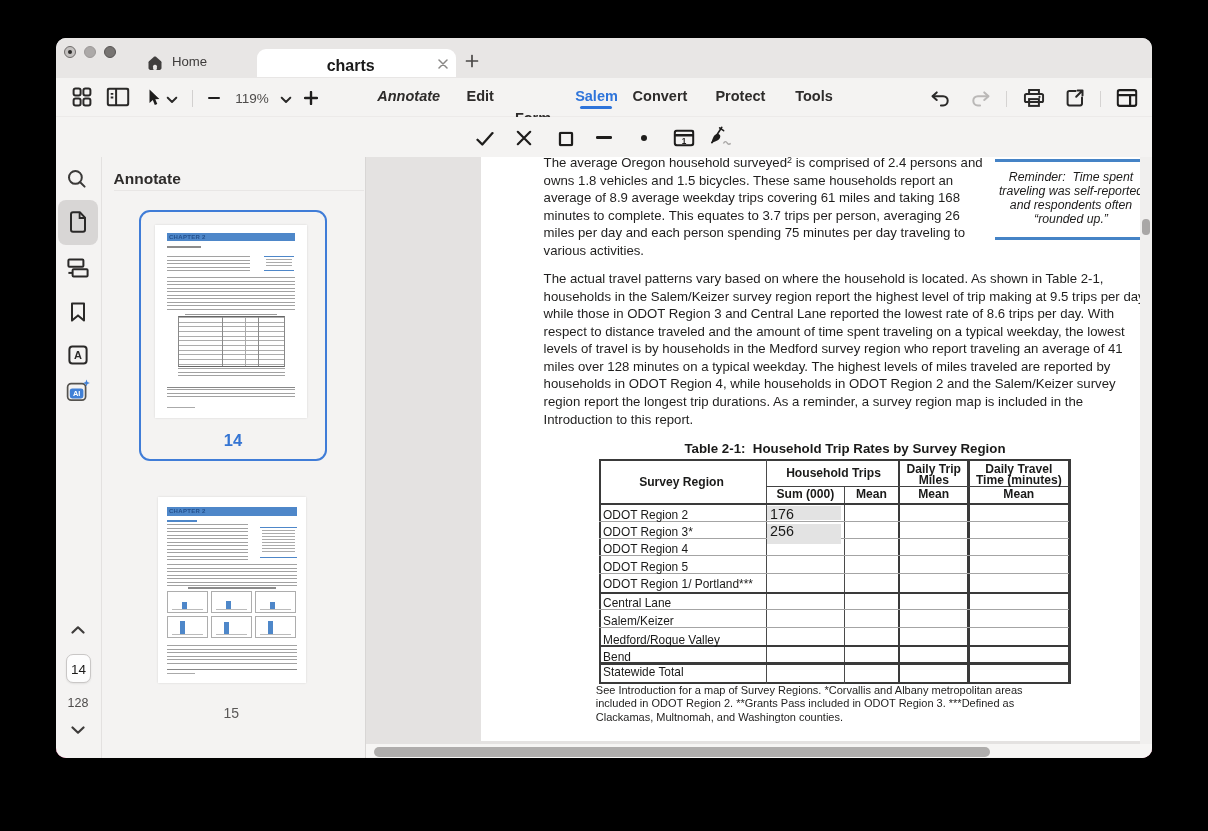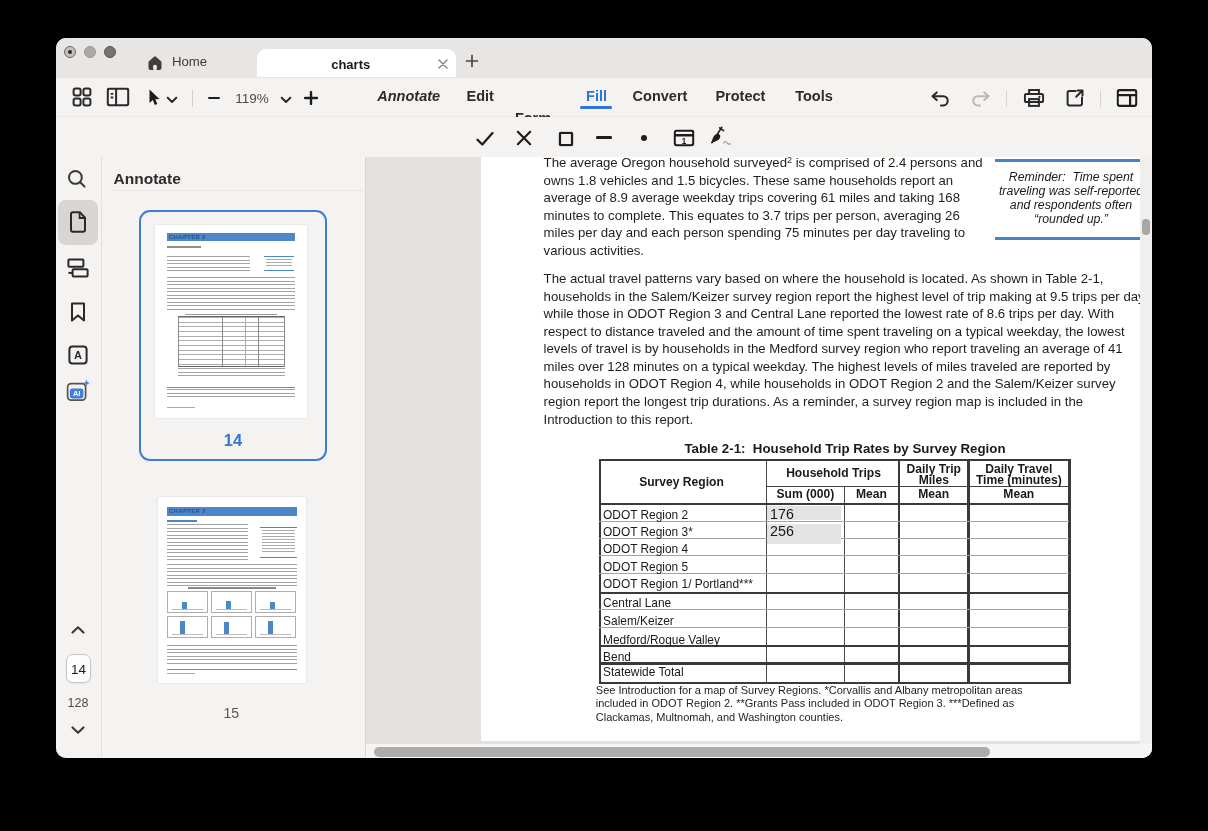--- a/index.html
+++ b/index.html
@@ -54,21 +54,21 @@
     <div class="tl" style="left:8.2px;background:#C3C0BF;border:1px solid #6E6B6A;box-sizing:border-box;"></div>
     <div class="abs" style="left:12.1px;top:11.8px;width:4.4px;height:4.4px;border-radius:50%;background:#2B2A29;"></div>
     <div class="tl" style="left:27.6px;background:#ACA9A8;border:1px solid #9B9897;box-sizing:border-box;"></div>
     <div class="tl" style="left:48.1px;background:#777472;border:1px solid #565453;box-sizing:border-box;"></div>
     <svg class="icn" style="left:98.5px;top:25px;" width="17" height="17" viewBox="0 0 17 17">
       <path d="M2 7.8 C2 7.4 2.2 7 2.5 6.7 L7.5 2.3 C8.1 1.8 8.9 1.8 9.5 2.3 L14.5 6.7 C14.8 7 15 7.4 15 7.8 V13.6 C15 14.7 14.2 15.5 13.1 15.5 H3.9 C2.8 15.5 2 14.7 2 13.6 Z" fill="#413F3E"></path>
       <rect x="6.6" y="10.2" width="3.8" height="5.3" rx="1.5" fill="#E8E6E5"></rect>
     </svg>
     <div class="abs" style="left:116px;top:16.2px;font-size:13.2px;font-weight:500;color:#3E3C3B;">Home</div>
     <div id="activetab">
-      <div class="abs" style="left:94px;top:7.8px;transform:translateX(-50%);font-size:13px;font-weight:600;color:#1A1A1A;">charts</div>
+      <div class="abs" style="left:94px;top:7.8px;transform:translateX(-50%);font-size:16px;font-weight:600;color:#1A1A1A;">charts</div>
       <svg class="abs" style="left:181px;top:10px;" width="10" height="10" viewBox="0 0 10 10">
         <path d="M1 1 L9 9 M9 1 L1 9" stroke="#8A8886" stroke-width="1.5" stroke-linecap="round" fill="none"></path>
       </svg>
     </div>
     <svg class="icn" style="left:416.2px;top:23px;" width="13" height="13" viewBox="0 0 13 13">
       <path d="M6.5 0.8 V12.2 M0.8 6.5 H12.2" stroke="#4A4847" stroke-width="1.7" stroke-linecap="round" fill="none"></path>
     </svg>
   </div>
   <div id="toolbar1" class="dotsL">
     <svg class="icn" style="left:26.4px;top:19.5px;" width="20" height="20" viewBox="0 0 20 20">
@@ -96,21 +96,21 @@
     <div class="abs" style="left:196px;top:13px;transform:translateX(-50%);font-size:13.5px;color:#4E4C4B;">119%</div>
     <svg class="icn" style="left:229.9px;top:22.2px;" width="11" height="7" viewBox="0 0 11 7">
       <path d="M1 1 L5.5 5.5 L10 1" stroke="#2A2928" stroke-width="1.9" fill="none" stroke-linecap="round" stroke-linejoin="round"></path>
     </svg>
     <svg class="icn" style="left:255.2px;top:20.2px;" width="14" height="14" viewBox="0 0 14 14">
       <path d="M7 1 V13 M1 7 H13" stroke="#1F1E1E" stroke-width="2.4" stroke-linecap="round" fill="none"></path>
     </svg>
     <div class="mitem" style="left:352.7px;font-style:italic;">Annotate</div>
     <div class="mitem" style="left:424.2px;">Edit</div>
     <div class="mitem" style="left:477px;margin-top:22px;">Form</div>
-    <div class="mitem" style="left:540.5px;color:#2E74DA;">Fill</div>
+    <div class="mitem" style="left:540.5px;color:#2E74DA;">Salem</div>
     <div class="abs" style="left:523.8px;top:28.2px;width:31.8px;height:3px;border-radius:1.5px;background:#2E74DA;"></div>
     <div class="mitem" style="left:604px;">Convert</div>
     <div class="mitem" style="left:684.4px;">Protect</div>
     <div class="mitem" style="left:758px;">Tools</div>
     <svg class="icn" style="left:884px;top:21px;" width="19" height="16" viewBox="0 0 19 16">
       <path d="M6.2 1.4 L2 5.2 L6.2 9" fill="none" stroke="#2A2928" stroke-width="2" stroke-linecap="round" stroke-linejoin="round"></path>
       <path d="M2.6 5.2 H12.6 C15.4 5.2 17.2 7.2 17.2 9.8 C17.2 12.4 15.4 14.4 12.6 14.4 H10.4" fill="none" stroke="#2A2928" stroke-width="2" stroke-linecap="round"></path>
     </svg>
     <svg class="icn" style="left:924.5px;top:21px;" width="19" height="16" viewBox="0 0 19 16">
       <g transform="translate(19,0) scale(-1,1)">

